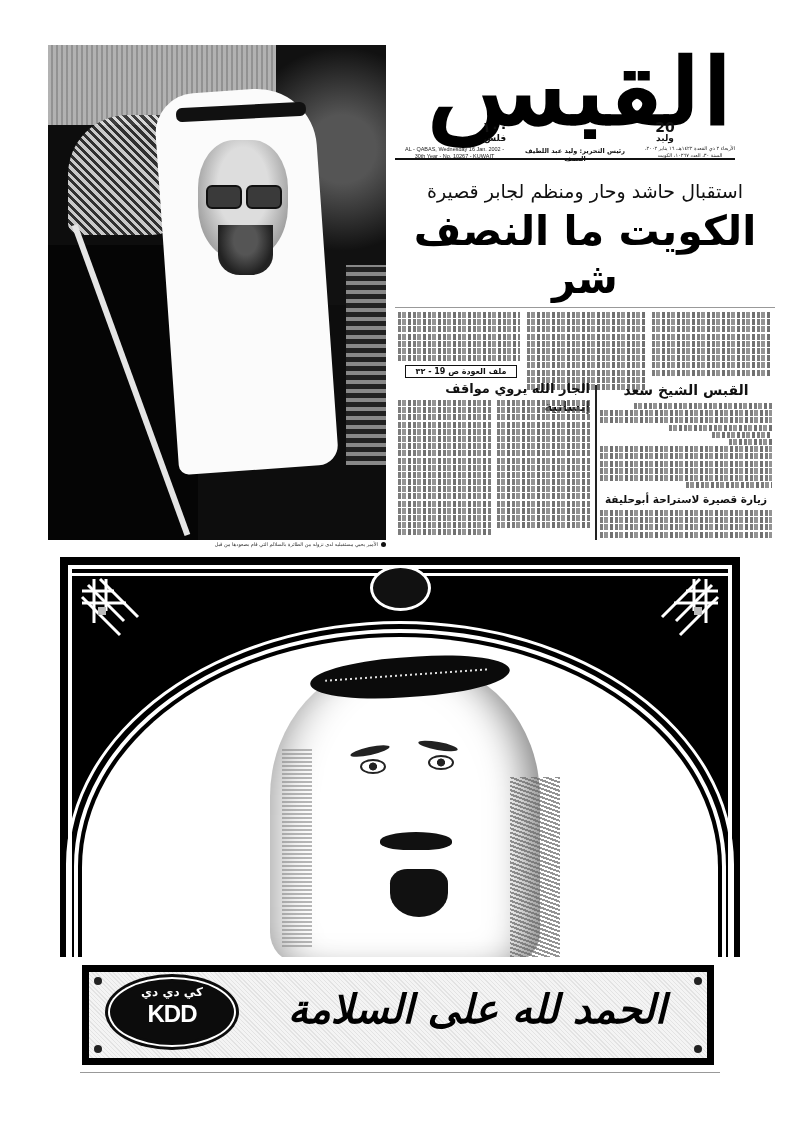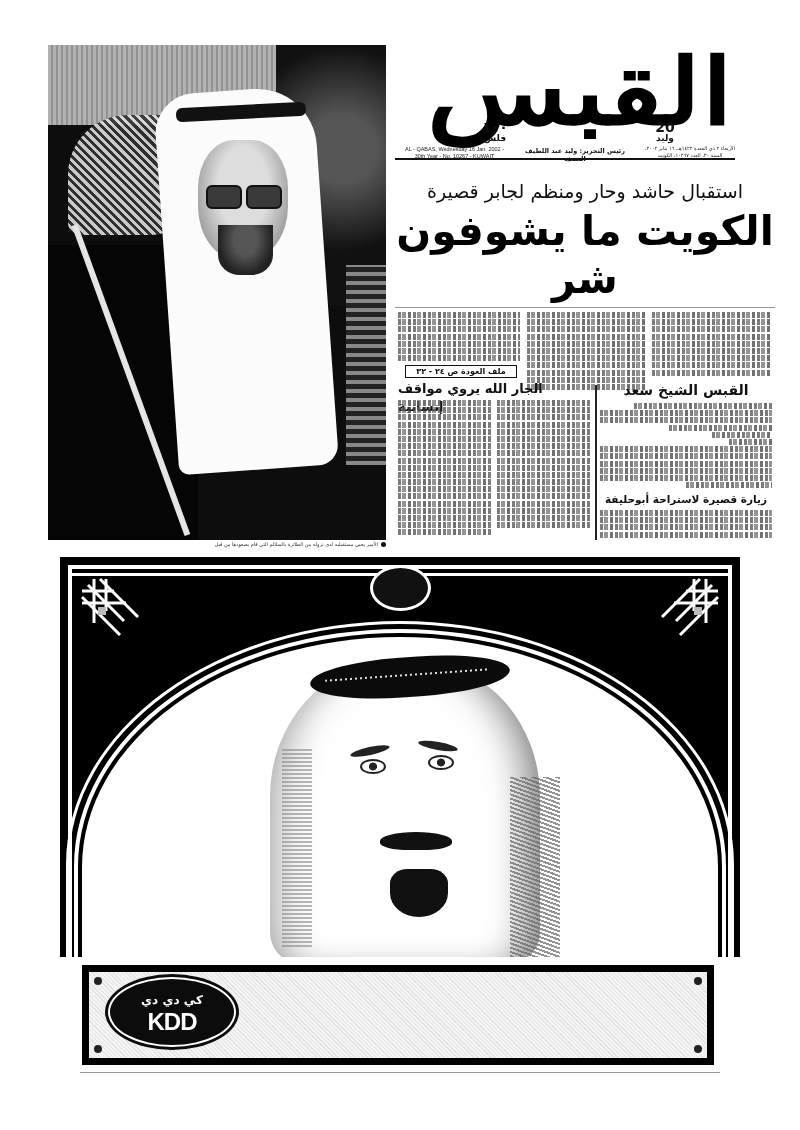--- a/index.html
+++ b/index.html
@@ -70,21 +70,21 @@
       opacity: .7;
     }
     #lead-col-1 { left: 398px; top: 312px; width: 122px; height: 52px; }
     #lead-col-2 { left: 527px; top: 312px; width: 118px; height: 82px; }
     #lead-col-3 { left: 652px; top: 312px; width: 120px; height: 68px; }
     #ref-box { left: 405px; top: 365px; width: 110px; height: 11px; border: 1.5px solid #111; direction:rtl; text-align:center; font-size: 8px; font-weight:bold; line-height: 11px; }
 
     #vsep-main { left: 595px; top: 385px; width: 1.5px; height: 155px; background:#222; }
     #hsep-top { left: 395px; top: 307px; width: 380px; height: 1px; background:#999; }
 
-    #story-jarallah-title { left: 398px; top: 380px; width: 192px; direction:rtl; text-align:left; font-size: 13px; font-weight: bold; line-height: 18px; }
+    #story-jarallah-title { left: 398px; top: 380px; width: 192px; direction:rtl; text-align:right; font-size: 13px; font-weight: bold; line-height: 18px; }
     #jar-col-1 { left: 398px; top: 400px; width: 93px; height: 140px; }
     #jar-col-2 { left: 497px; top: 400px; width: 93px; height: 132px; }
 
     #story-saad-title { left: 600px; top: 380px; width: 172px; direction:rtl; text-align:center; font-size: 14px; font-weight: bold; line-height: 20px; }
     #saad-col { left: 600px; top: 403px; width: 172px; height: 88px; }
     #story-abuhlifa-title { left: 600px; top: 492px; width: 172px; direction:rtl; text-align:center; font-size: 10.5px; font-weight: bold; line-height: 15px; }
     #abuhlifa-col { left: 600px; top: 510px; width: 172px; height: 30px; }
 
     
     #ad-frame { left: 60px; top: 557px; width: 680px; height: 400px; overflow:hidden; }
@@ -131,21 +131,21 @@
     #banner .bolt { position:absolute; width: 8px; height: 8px; background:#222; border-radius:50%; }
     #banner-slogan {
       position:absolute; left: 175px; top: 4px; width: 440px; height: 80px; direction: rtl; text-align:center;
       font-family: "DejaVu Serif", serif; font-style: italic; font-weight: bold; font-size: 40px; line-height: 80px; color:#000;
     }
     #kdd-logo {
       position:absolute; left: 28px; top: 14px; width: 118px; height: 60px; border-radius: 50%;
       background:#0c0c0c; border: 3px solid #0c0c0c; box-shadow: 0 0 0 2px #fff, 0 0 0 5px #0c0c0c;
       text-align:center; color:#fff;
     }
-    #kdd-ar { display:block; font-size: 12px; font-weight:bold; line-height: 20px; margin-top: 8px; direction:rtl; }
+    #kdd-ar { display:block; font-size: 12px; font-weight:bold; line-height: 20px; margin-top: 0; direction:rtl; }
     #kdd-en { display:block; font-family: "Liberation Sans", sans-serif; font-weight: 900; font-size: 24px; line-height: 24px; letter-spacing: -1px; }
 
     #scan-rule { left: 80px; top: 1072px; width: 640px; height: 1px; background:#999; }
   </style>
 </head>
 <body>
 
 <div id="top-photo" class="abs">
   <div class="bg-top"></div>
   <div class="bg-right"></div>
@@ -183,21 +183,21 @@
   <div id="editor-line">رئيس التحرير: وليد عبد اللطيف النصف</div>
   <div id="dateline-ar">
     <div>الأربعاء ٢ ذي القعدة ١٤٢٢هـ، ١٦ يناير ٢٠٠٢،</div>
     <div>السنة ٣٠، العدد ١٠٢٦٧، الكويت</div>
   </div>
   <div id="masthead-rule"></div>
 </div>
 
 <div id="kicker" class="abs">استقبال حاشد وحار ومنظم لجابر قصيرة</div>
 <div id="headline" class="abs">
-  <div>الكويت ما يشوفون شر</div>
+  <div>الكويت ما النصف شر</div>
 </div>
 
 <div id="hsep-top" class="abs"></div>
 
 <div id="lead-col-3" class="col-text">
   <span class="filler"></span>
     <span class="filler"></span>
     <span class="filler"></span>
     <span class="filler"></span>
     <span class="filler"></span>
@@ -221,21 +221,21 @@
 </div>
 <div id="lead-col-1" class="col-text">
   <span class="filler"></span>
     <span class="filler"></span>
     <span class="filler"></span>
     <span class="filler"></span>
     <span class="filler"></span>
     <span class="filler"></span>
     <span class="filler"></span>
 </div>
-<div id="ref-box" class="abs">ملف العودة ص ٢٤ - ٣٢</div>
+<div id="ref-box" class="abs">ملف العودة ص 19 - ٣٢</div>
 
 <div id="story-jarallah-title" class="abs">الجار الله يروي مواقف إنسانية</div>
 <div id="jar-col-2" class="col-text">
   <span class="filler"></span>
     <span class="filler"></span>
     <span class="filler"></span>
     <span class="filler"></span>
     <span class="filler"></span>
     <span class="filler"></span>
     <span class="filler"></span>
@@ -337,18 +337,19 @@
     <div class="goatee"></div>
   </div>
 </div>
 
 <div id="banner" class="abs">
   <div class="inner"></div>
   <div class="bolt" style="left:12px;top:12px"></div>
   <div class="bolt" style="left:12px;top:80px"></div>
   <div class="bolt" style="right:12px;top:12px"></div>
   <div class="bolt" style="right:12px;top:80px"></div>
+  <div id="banner-slogan">الحمد لله على السلامة</div>
   <div id="kdd-logo">
     <span id="kdd-ar">كي دي دي</span>
     <span id="kdd-en">KDD</span>
   </div>
 </div>
 <div id="scan-rule" class="abs"></div>
 
 </body></html>

